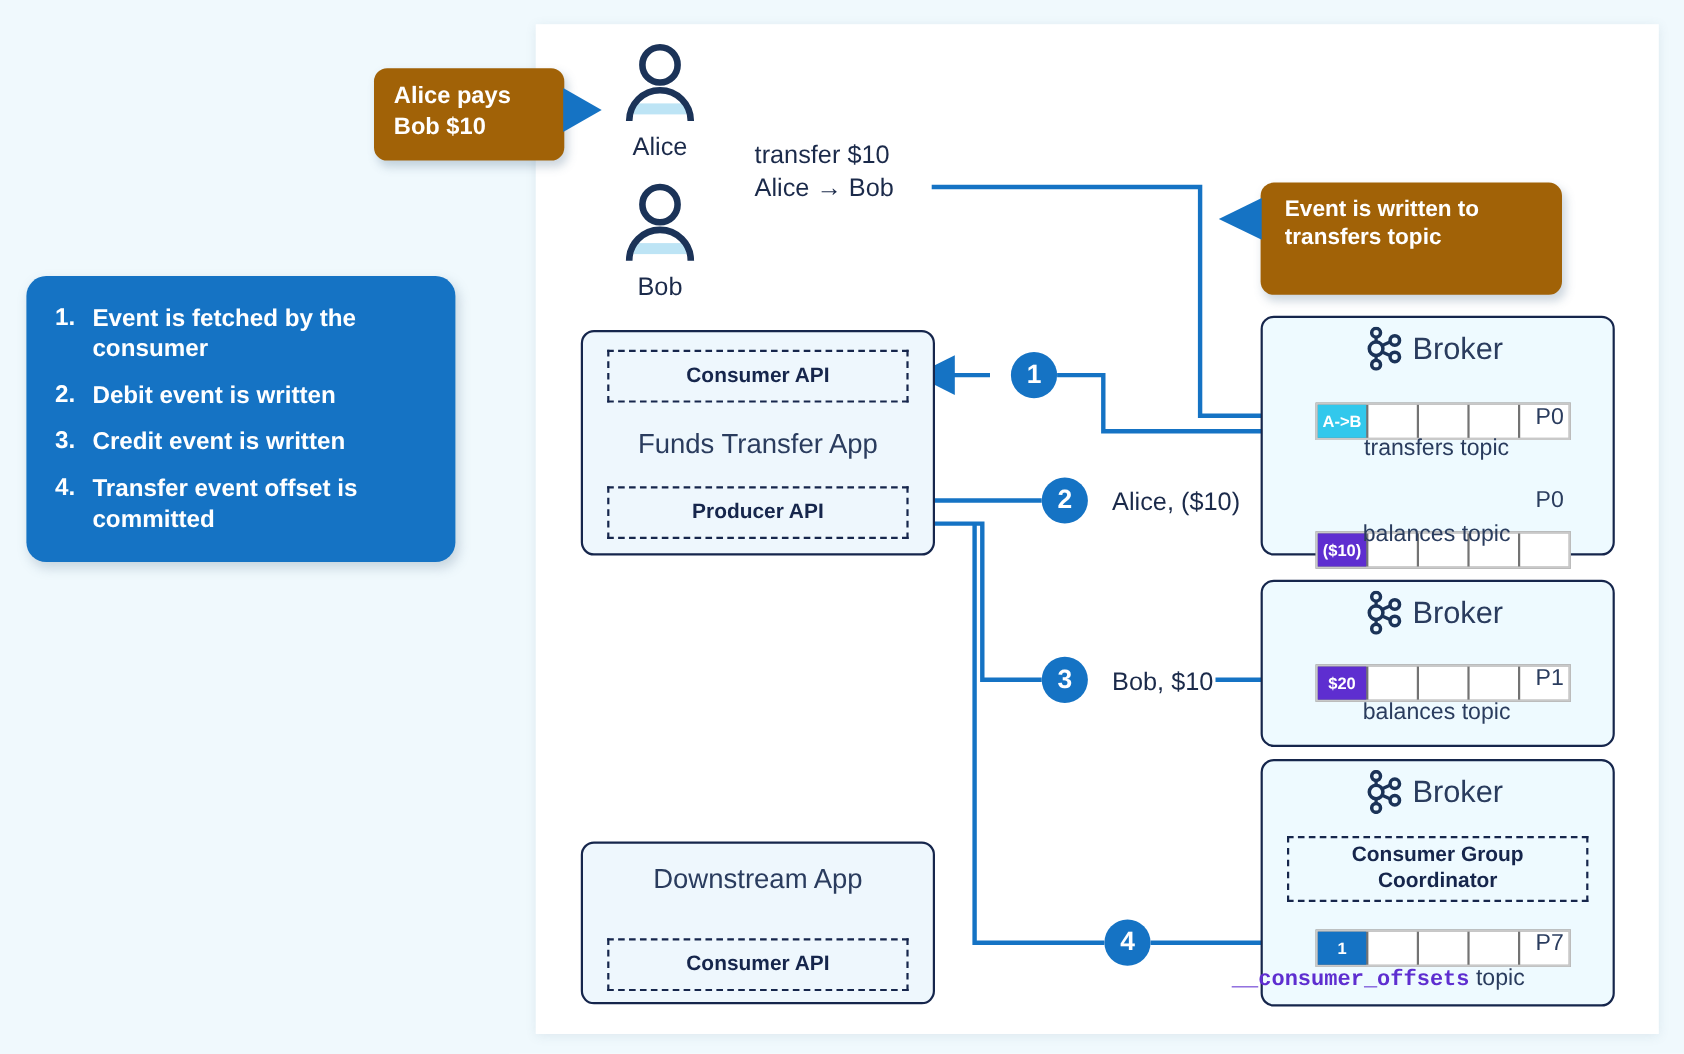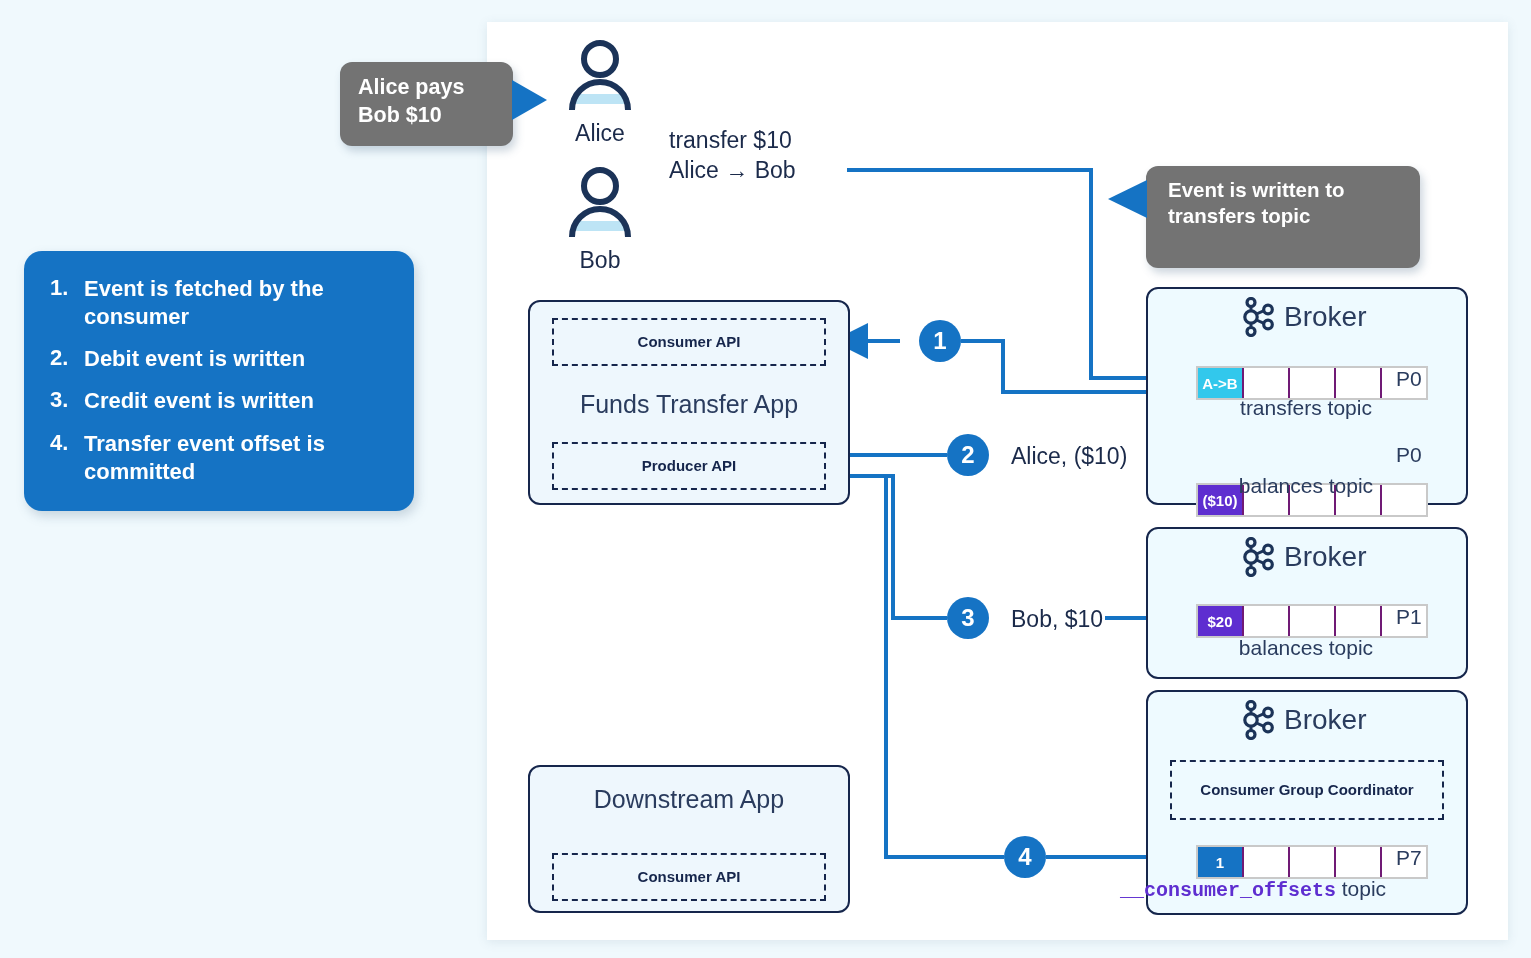--- a/index.html
+++ b/index.html
@@ -19,21 +19,21 @@
     background:#ffffff;
     box-shadow:0 2px 10px rgba(80,110,130,.13);
   }
 
   
   .wires{position:absolute;left:0;top:0;width:1531px;height:958px;pointer-events:none;}
 
   
   .callout{
     position:absolute;
-    background:#737373;
+    background:#a16207;
     color:#fff;
     border-radius:12px;
     font-weight:bold;
     line-height:1.28;
     box-shadow:3px 5px 9px rgba(90,120,145,.30);
     box-sizing:border-box;
   }
   .callout .tail{
     position:absolute;width:0;height:0;
   }
@@ -79,39 +79,39 @@
   .person svg{display:block;margin:0 auto;}
   .person .pname{
     text-align:center;font-size:23px;color:#1b2a4a;margin-top:2px;
     font-family:"Liberation Sans",sans-serif;
   }
   #person-alice{left:563px;top:38px;}
   #person-bob{left:563px;top:165px;}
 
   
   #transfer-label{
-    position:absolute;left:669px;top:126px;
+    position:absolute;left:686px;top:126px;
     font-size:23px;color:#1b2a4a;line-height:1.30;white-space:pre;
   }
 
   
   .appbox{
     position:absolute;
     background:#eef7fd;
     border:2px solid #16264c;
     border-radius:12px;
     box-sizing:border-box;
   }
   .dashbox{
     position:absolute;
     border:2px dashed #16264c;
     background:transparent;
     box-sizing:border-box;
     display:flex;align-items:center;justify-content:center;
-    font-weight:bold;font-size:15px;color:#16264c;
+    font-weight:bold;font-size:19px;color:#16264c;
     text-align:center;line-height:1.2;
   }
   .apptitle{
     position:absolute;width:100%;text-align:center;
     font-size:25px;color:#2a3c5e;
   }
 
   #funds-app{left:528px;top:300px;width:322px;height:205px;}
   #funds-consumer-api{left:552px;top:318px;width:274px;height:48px;}
   #funds-title{left:528px;top:390px;width:322px;}
@@ -136,21 +136,21 @@
   #broker2{left:1146px;top:527px;width:322px;height:152px;}
   #broker2-head{left:1242px;top:537px;}
   #broker3{left:1146px;top:690px;width:322px;height:225px;}
   #broker3-head{left:1242px;top:700px;}
 
   #coordinator{left:1170px;top:760px;width:274px;height:60px;}
 
   
   .partition{
     position:absolute;display:flex;
-    background:#701a75;border:2px solid #c9c9c9;box-sizing:content-box;
+    background:#737373;border:2px solid #c9c9c9;box-sizing:content-box;
   }
   .partition .cell{
     width:44px;height:30px;background:#ffffff;margin-right:2px;
     box-sizing:border-box;
     display:flex;align-items:center;justify-content:center;
     font-size:15px;font-weight:bold;
   }
   .partition .cell:last-child{margin-right:0;}
   .cell.filled-cyan{background:#32c8ec;color:#ffffff;}
   .cell.filled-purple{background:#5e2ed0;color:#ffffff;}

